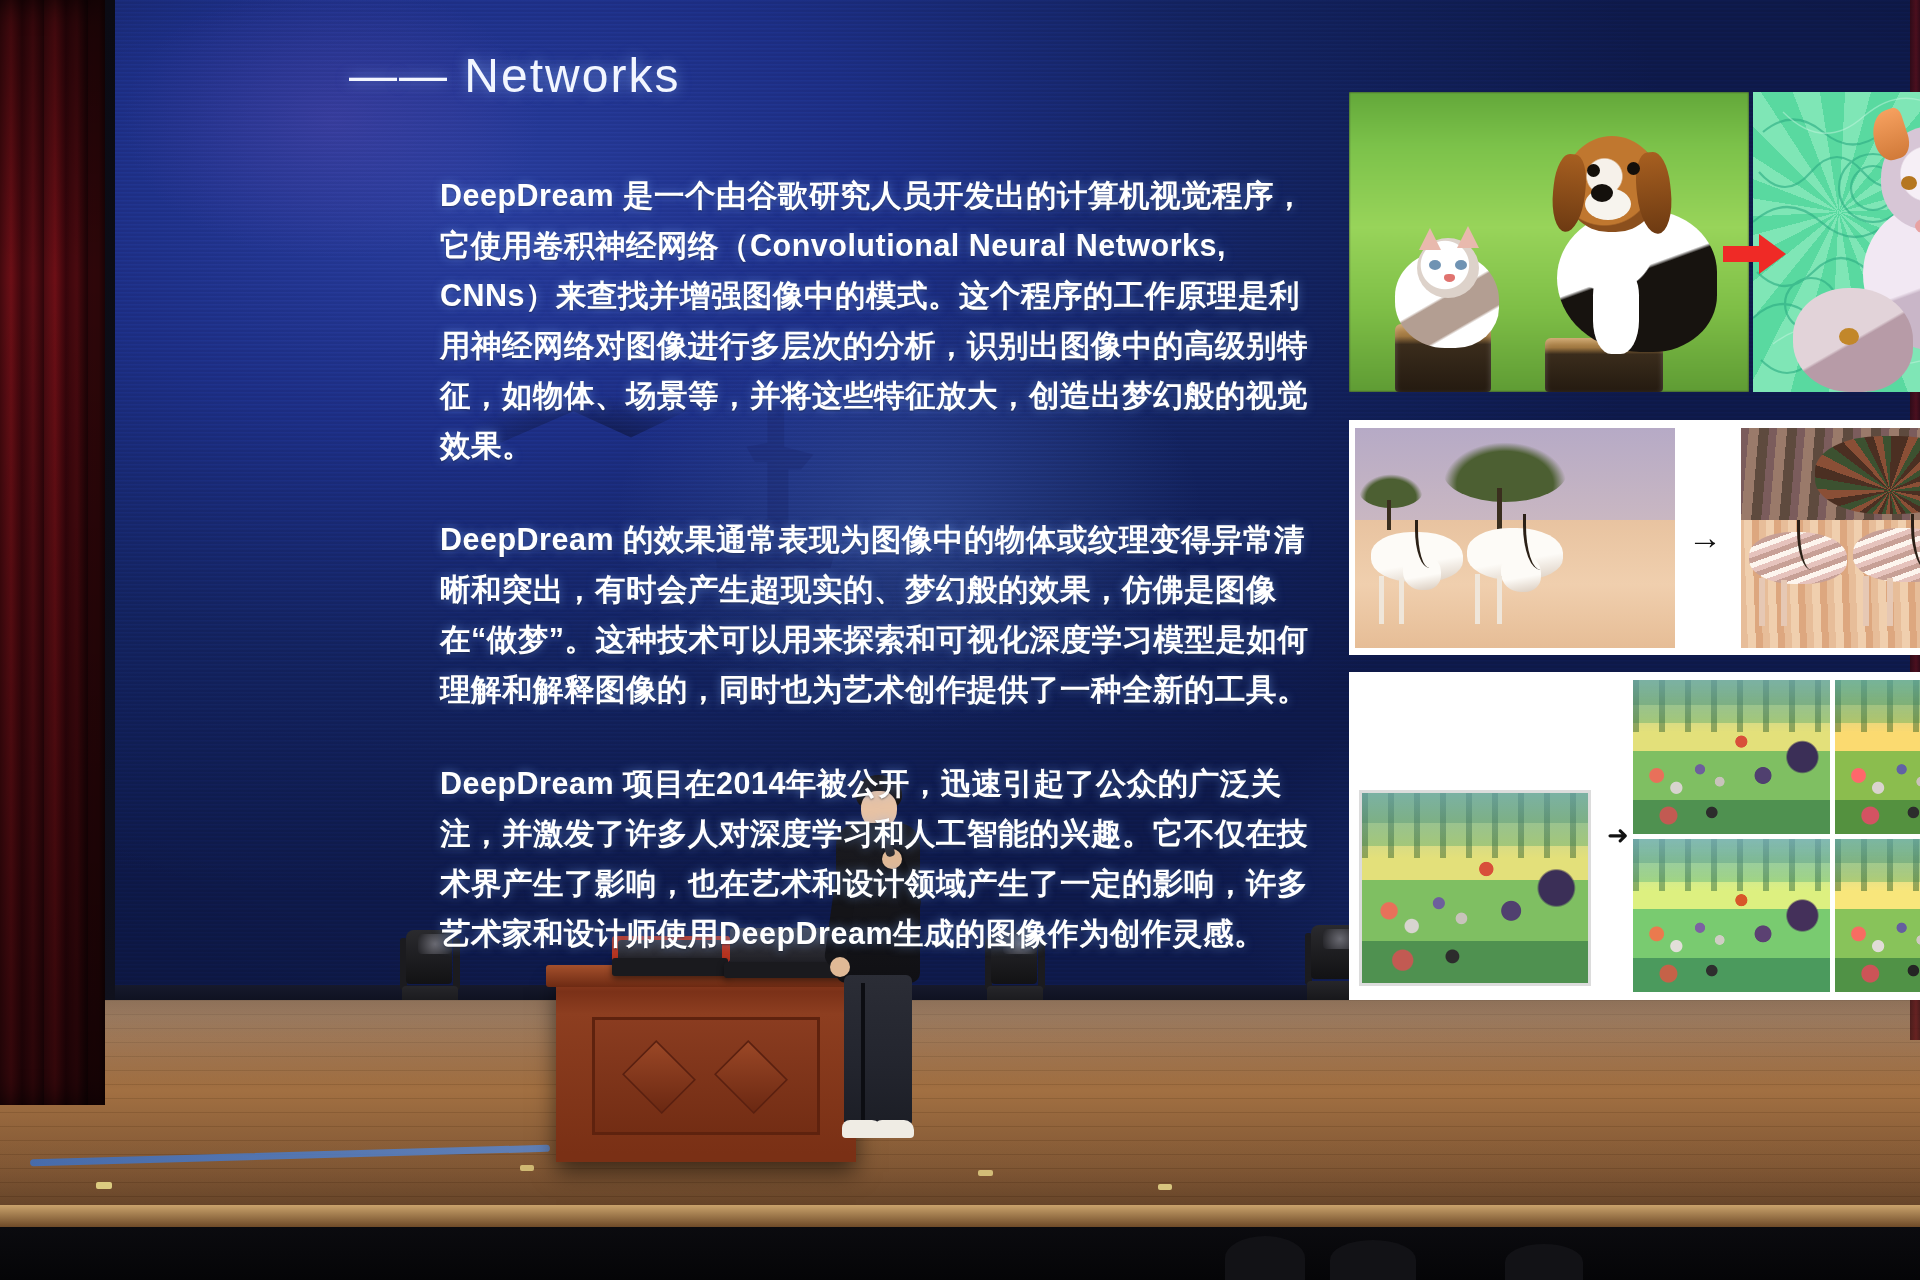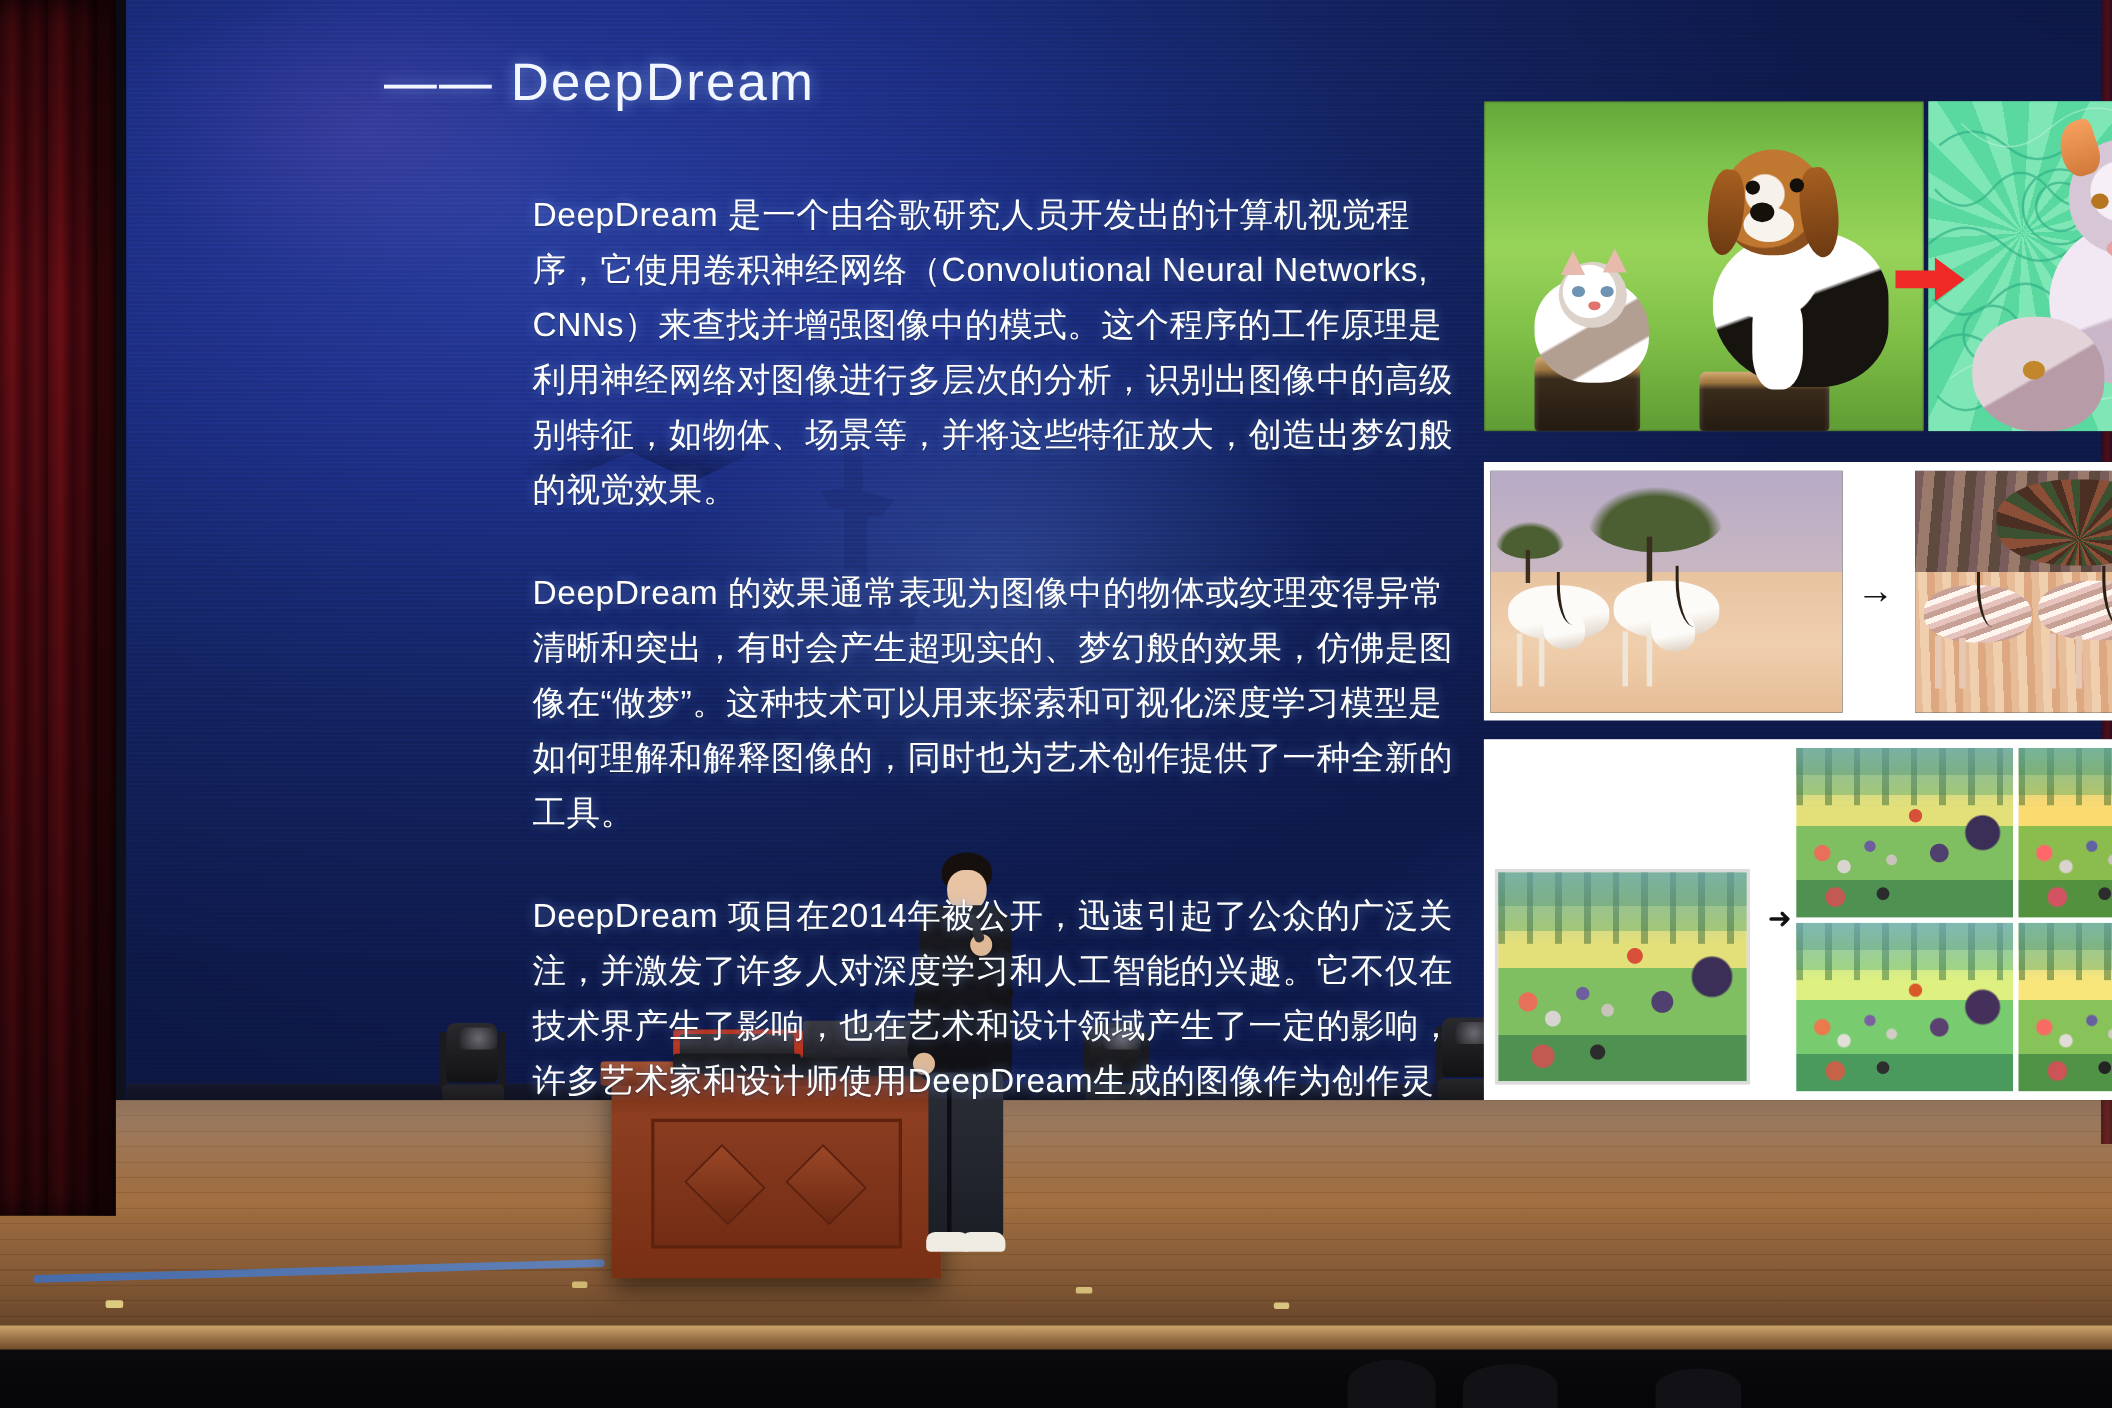--- a/index.html
+++ b/index.html
@@ -106,25 +106,24 @@
     color:#f2f6ff; font-size:48px; font-weight:400; letter-spacing:2px;
     text-shadow: 0 0 14px rgba(150,190,255,.65);
     margin-left: 22px;
   }
 
   
   .slide-body {
     position:absolute; left: 325px; top: 170px; width: 890px; z-index:5;
   }
   .para {
-    color:#ffffff; font-size:30.5px; line-height:50px; font-weight:normal;
+    color:#ffffff; font-size:30.5px; line-height:50px; font-weight:bold;
     letter-spacing:.5px;
     text-shadow: 0 0 10px rgba(130,175,255,.55), 0 1px 2px rgba(0,0,0,.45);
     margin-bottom: 44px;
-    margin-left: 44px;
   }
 
   
   .img-panel { position:absolute; left:1230px; top:0; width:690px; height:1000px; z-index:5; }
 
   .row-top { position:absolute; left:4px; top:92px; width:690px; height:300px; display:flex; gap:4px; }
   .photo {
     position:relative; overflow:hidden; background:#2c2c2c;
   }
 
@@ -343,21 +342,21 @@
 
   <div class="hall-dark"></div>
 
   <div class="led-screen">
     <div class="led-bg-art"></div>
     <div class="led-foliage"></div>
     <div class="led-ship"></div>
 
 
     <div class="slide-title">
-      <span class="title-en">—— DeepDream</span>
+      <span class="title-en">—— Networks</span>
     </div>
 
     <div class="slide-body">
       <p class="para">DeepDream 是一个由谷歌研究人员开发出的计算机视觉程序，它使用卷积神经网络（Convolutional Neural Networks, CNNs）来查找并增强图像中的模式。这个程序的工作原理是利用神经网络对图像进行多层次的分析，识别出图像中的高级别特征，如物体、场景等，并将这些特征放大，创造出梦幻般的视觉效果。</p>
       <p class="para">DeepDream 的效果通常表现为图像中的物体或纹理变得异常清晰和突出，有时会产生超现实的、梦幻般的效果，仿佛是图像在“做梦”。这种技术可以用来探索和可视化深度学习模型是如何理解和解释图像的，同时也为艺术创作提供了一种全新的工具。</p>
       <p class="para">DeepDream 项目在2014年被公开，迅速引起了公众的广泛关注，并激发了许多人对深度学习和人工智能的兴趣。它不仅在技术界产生了影响，也在艺术和设计领域产生了一定的影响，许多艺术家和设计师使用DeepDream生成的图像作为创作灵感。</p>
     </div>
 
     <div class="img-panel">
 

